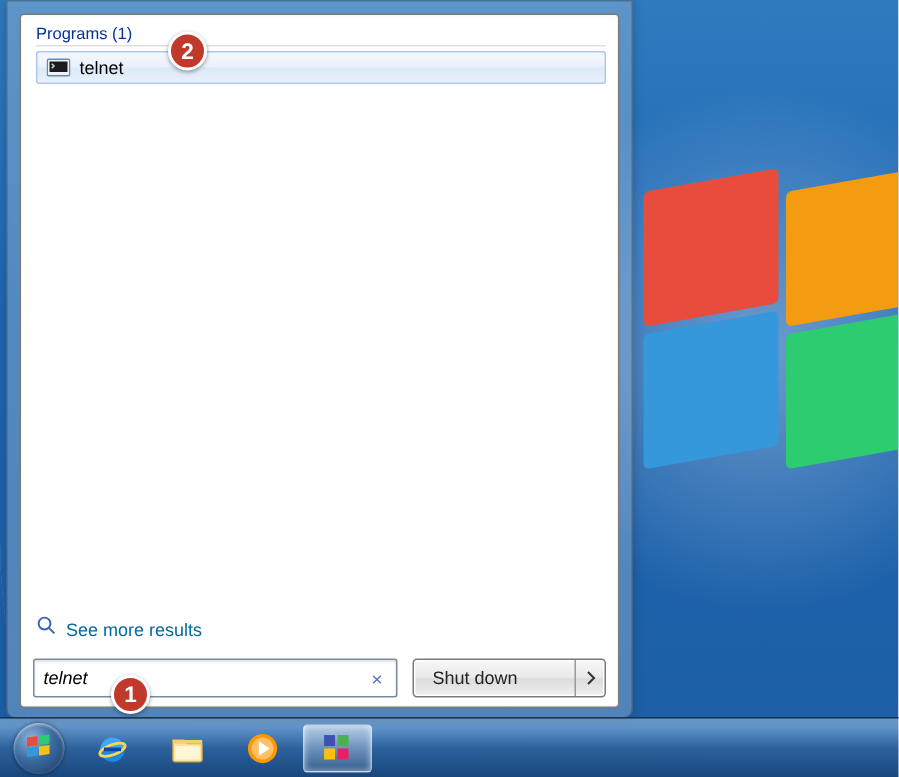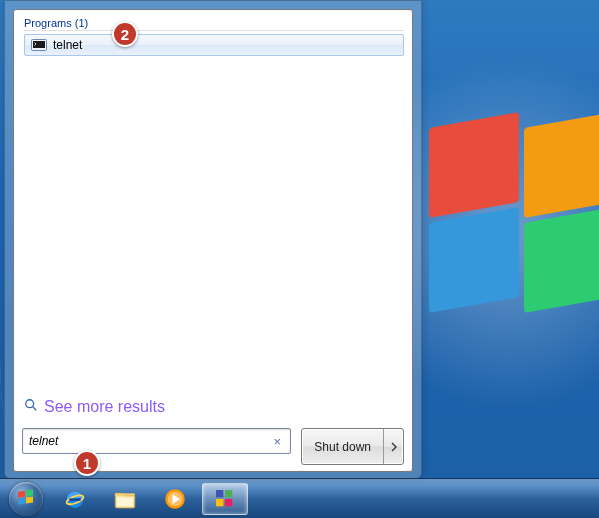--- a/index.html
+++ b/index.html
@@ -90,23 +90,23 @@
       border-radius: 2px;
       cursor: default;
       gap:6px;
     }
     .result-item.selected { outline: none; }
     .result-item .icon {
       width: 16px; height: 16px; display:block;
     }
     .more-results {
       padding: 4px 8px 4px 10px;
-      display:flex; align-items:center; gap:6px;
-      color:#8b5cf6; cursor:pointer;
-      font-size:16px;
+      display:flex; align-items:flex-end; gap:6px;
+      color:#0369a1; cursor:pointer;
+      font-size:12px;
     }
     .bottom-row {
       display:flex; gap:10px; align-items:stretch;
       padding: 8px 8px 6px 8px;
       border-top: 0 solid transparent;
     }
     .search-box {
       flex:1; height:26px;
       display:flex; align-items:center;
       border:1px solid #7a8aa0;
@@ -118,25 +118,26 @@
       flex:1; border:none; outline:none;
       font: italic 12px/1 "Segoe UI", Tahoma, sans-serif;
       color:#000;
     }
     .clear-x {
       width:18px; text-align:center;
       color:#5a77b3; cursor:pointer;
       font-size:13px;
     }
     .shutdown-btn {
-      display:flex; height:37px;
+      display:flex; height:26px;
       border:1px solid #7a7a7a; border-radius:3px;
       overflow:hidden;
       background:linear-gradient(180deg,#f7f7f7 0,#eaeaea 48%,#dcdcdc 52%,#efefef 100%);
       box-shadow: 0 0 0 1px #fff inset;
+      gap: 26px;
     }
     .shutdown-btn .label {
       padding: 0 12px;
       display:flex; align-items:center;
       cursor:pointer; font-size:12px; color:#222;
     }
     .shutdown-btn .split {
       width:20px; display:flex; align-items:center; justify-content:center;
       border-left:1px solid #9a9a9a;
       cursor:pointer;

